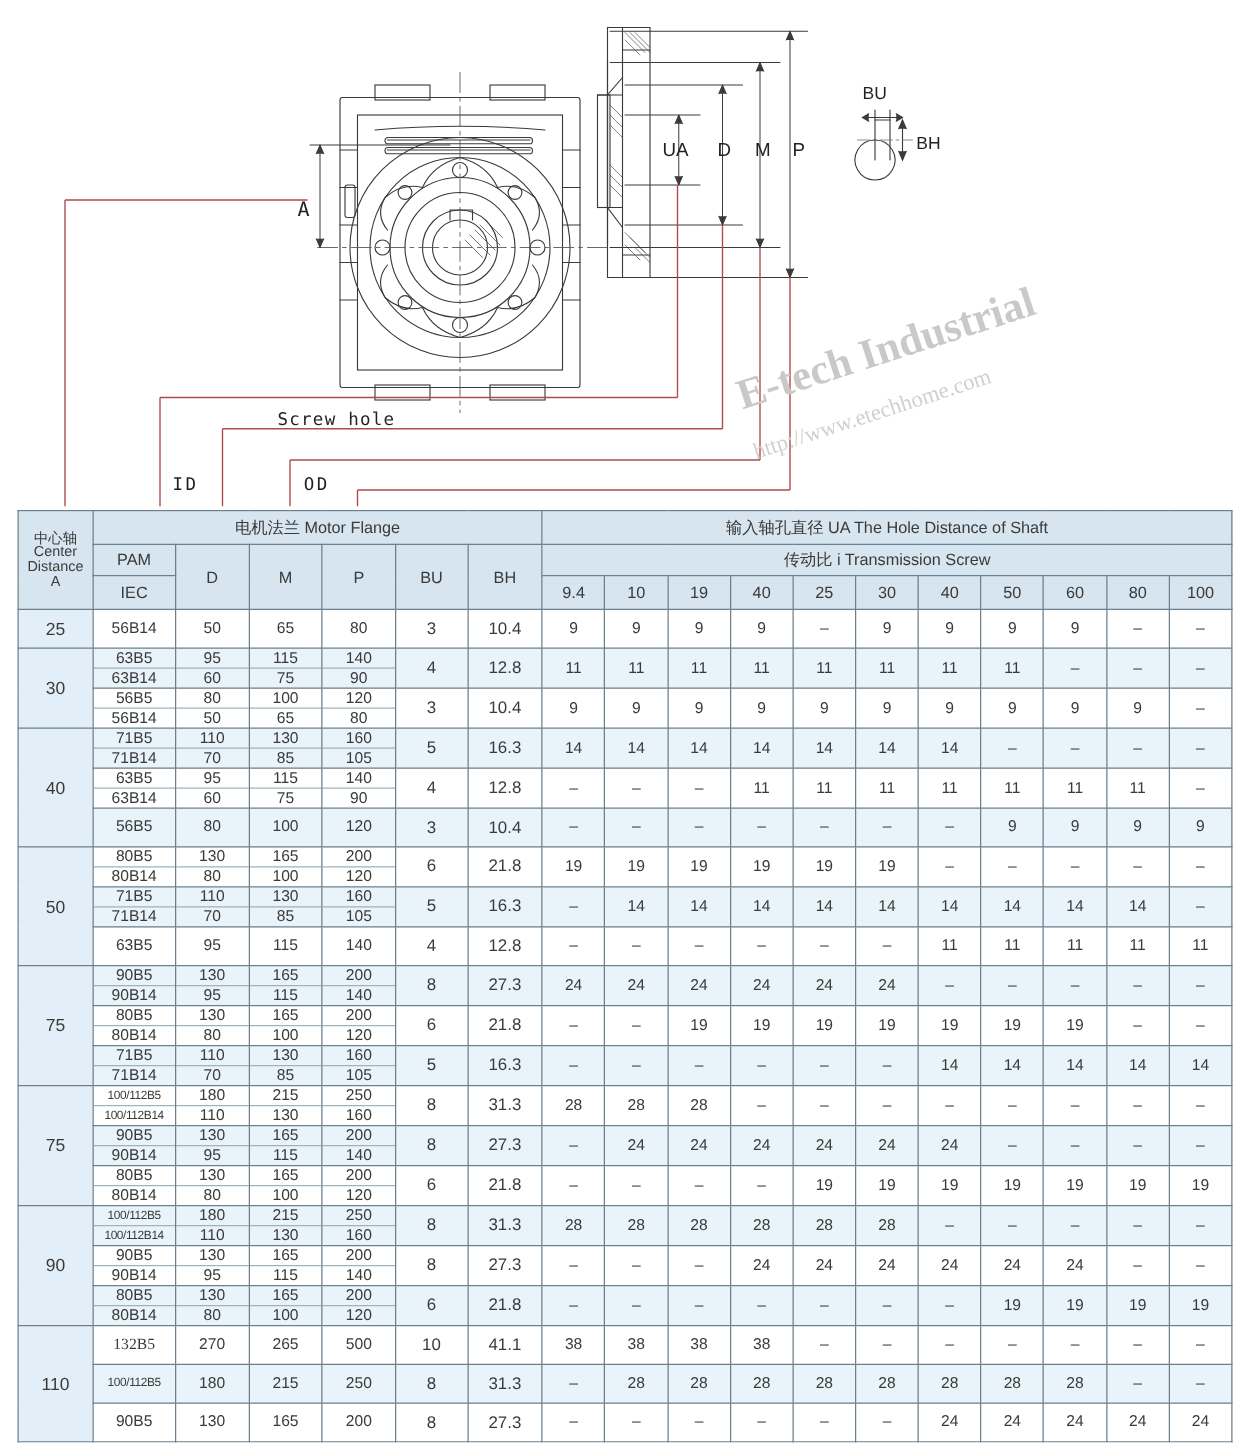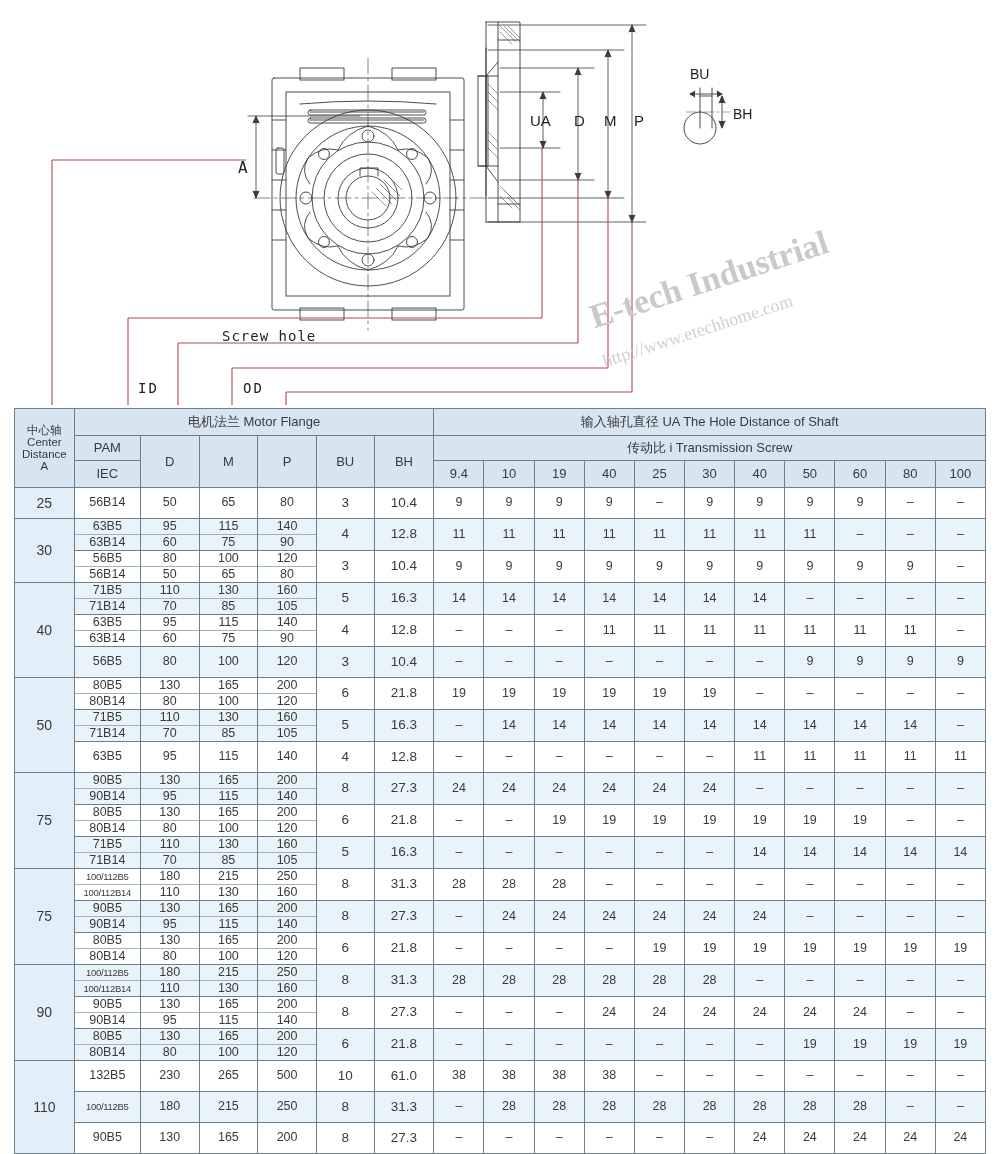--- a/index.html
+++ b/index.html
@@ -766,26 +766,26 @@
           <td class="zeb">–</td>
           <td class="zeb">–</td>
           <td class="zeb">–</td>
           <td class="zeb">19</td>
           <td class="zeb">19</td>
           <td class="zeb">19</td>
           <td class="zeb">19</td>
         </tr>
         <tr>
           <td rowspan="3" class="acell">110</td>
-          <td class="sub" style="height: 30px;">132B5</td>
-          <td class="sub" style="height: 30px;">230</td>
+          <td class="sub" style="height: 30px; font-family: Liberation Serif, serif;">132B5</td>
+          <td class="sub" style="height: 30px;">270</td>
           <td class="sub" style="height: 30px;">265</td>
           <td class="sub" style="height: 30px;">500</td>
           <td class="r14">10</td>
-          <td class="r14">61.0</td>
+          <td class="r14">41.1</td>
           <td class="">38</td>
           <td class="">38</td>
           <td class="">38</td>
           <td class="">38</td>
           <td class="">–</td>
           <td class="">–</td>
           <td class="">–</td>
           <td class="">–</td>
           <td class="">–</td>
           <td class="">–</td>

